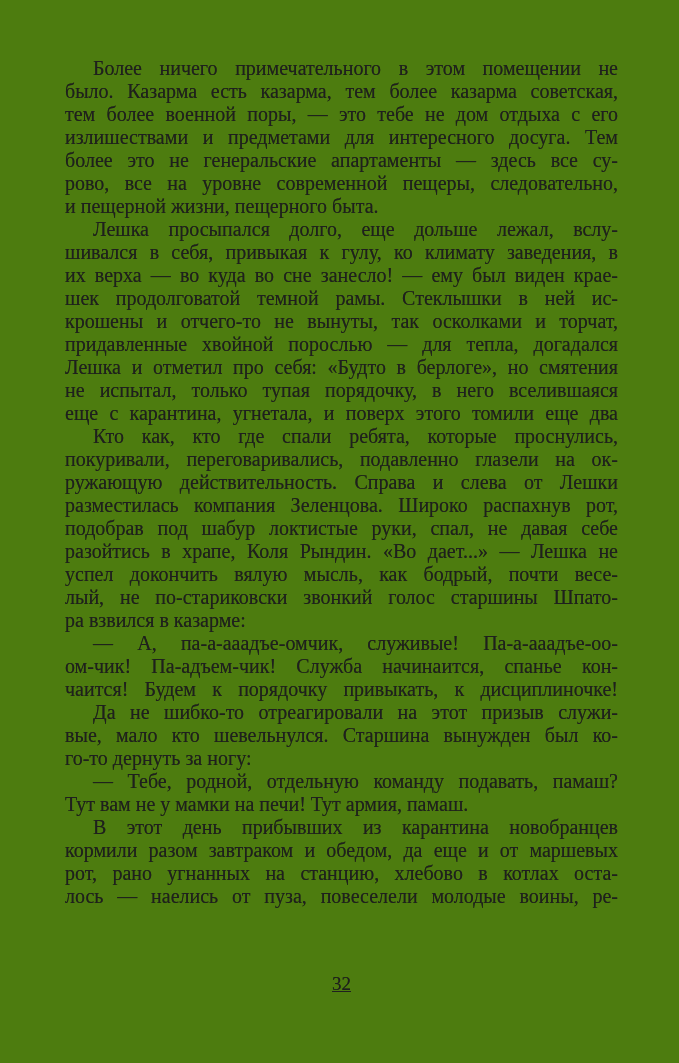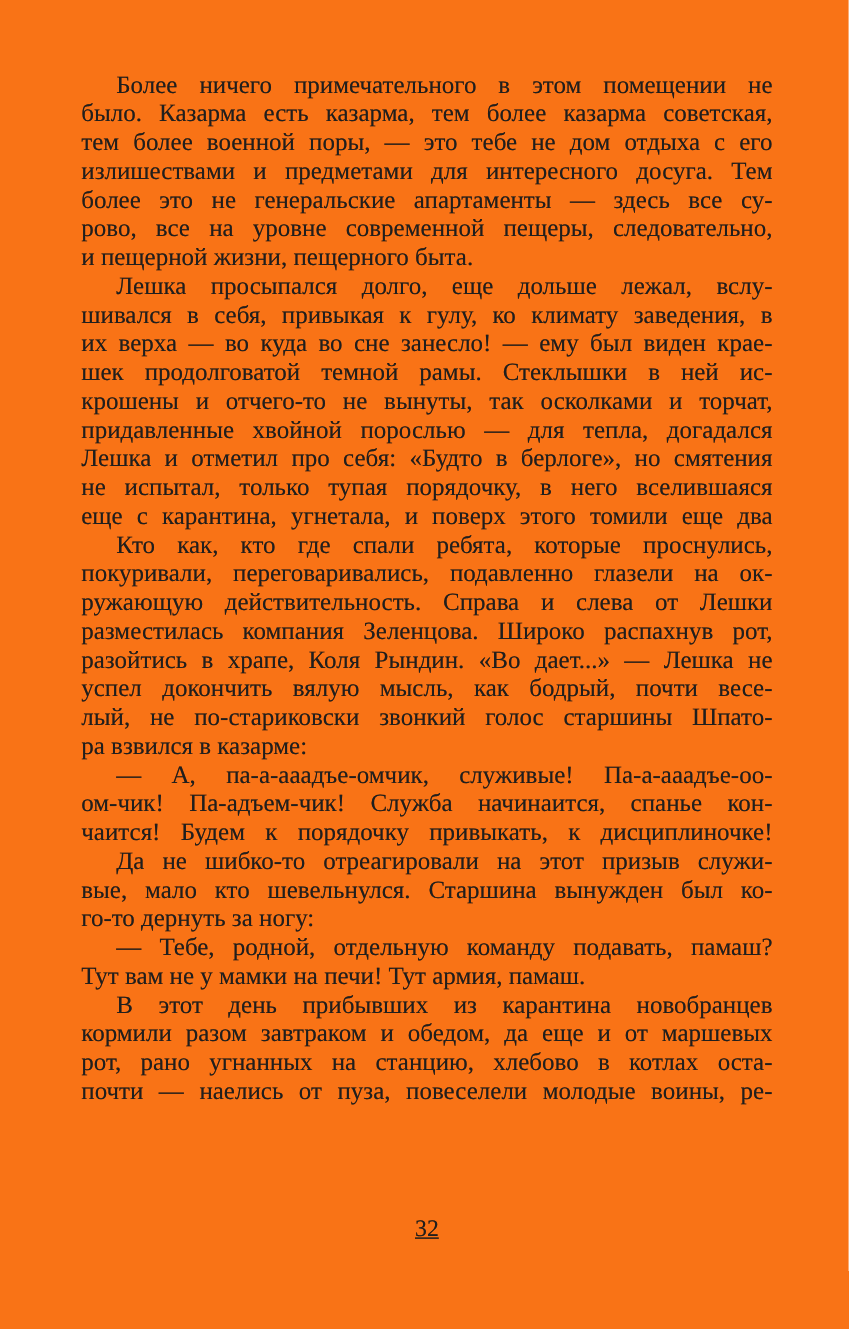--- a/index.html
+++ b/index.html
@@ -7,21 +7,21 @@
     padding: 0;
     width: 679px;
     height: 1063px;
     overflow: hidden;
     background: #ffffff;
   }
   .page {
     position: relative;
     width: 679px;
     height: 1063px;
-    background: #f97316;
+    background: #4d7c0f;
     font-family: "Liberation Serif", "DejaVu Serif", serif;
     color: #1f1f1f;
   }
   .text-block {
     position: absolute;
     left: 65px;
     top: 57px;
     width: 553px;
   }
   .line {
@@ -71,31 +71,32 @@
       <div class="line">шек продолговатой темной рамы. Стеклышки в ней ис-</div>
       <div class="line">крошены и отчего-то не вынуты, так осколками и торчат,</div>
       <div class="line">придавленные хвойной порослью — для тепла, догадался</div>
       <div class="line">Лешка и отметил про себя: «Будто в берлоге», но смятения</div>
       <div class="line">не испытал, только тупая порядочку, в него вселившаяся</div>
       <div class="line">еще с карантина, угнетала, и поверх этого томили еще два</div>
       <div class="line para-first">Кто как, кто где спали ребята, которые проснулись,</div>
       <div class="line">покуривали, переговаривались, подавленно глазели на ок-</div>
       <div class="line">ружающую действительность. Справа и слева от Лешки</div>
       <div class="line">разместилась компания Зеленцова. Широко распахнув рот,</div>
+      <div class="line">подобрав под шабур локтистые руки, спал, не давая себе</div>
       <div class="line">разойтись в храпе, Коля Рындин. «Во дает...» — Лешка не</div>
       <div class="line">успел докончить вялую мысль, как бодрый, почти весе-</div>
       <div class="line">лый, не по-стариковски звонкий голос старшины Шпато-</div>
       <div class="line para-last">ра взвился в казарме:</div>
       <div class="line para-first">— А, па-а-ааадъе-омчик, служивые! Па-а-ааадъе-оо-</div>
       <div class="line">ом-чик! Па-адъем-чик! Служба начинаится, спанье кон-</div>
       <div class="line">чаится! Будем к порядочку привыкать, к дисциплиночке!</div>
       <div class="line para-first">Да не шибко-то отреагировали на этот призыв служи-</div>
       <div class="line">вые, мало кто шевельнулся. Старшина вынужден был ко-</div>
       <div class="line para-last">го-то дернуть за ногу:</div>
       <div class="line para-first">— Тебе, родной, отдельную команду подавать, памаш?</div>
       <div class="line para-last">Тут вам не у мамки на печи! Тут армия, памаш.</div>
       <div class="line para-first">В этот день прибывших из карантина новобранцев</div>
       <div class="line">кормили разом завтраком и обедом, да еще и от маршевых</div>
       <div class="line">рот, рано угнанных на станцию, хлебово в котлах оста-</div>
-      <div class="line">почти — наелись от пуза, повеселели молодые воины, ре-</div>
+      <div class="line">лось — наелись от пуза, повеселели молодые воины, ре-</div>
     </div>
   <div class="page-number">32</div>
 </div>
 
 </body></html>

